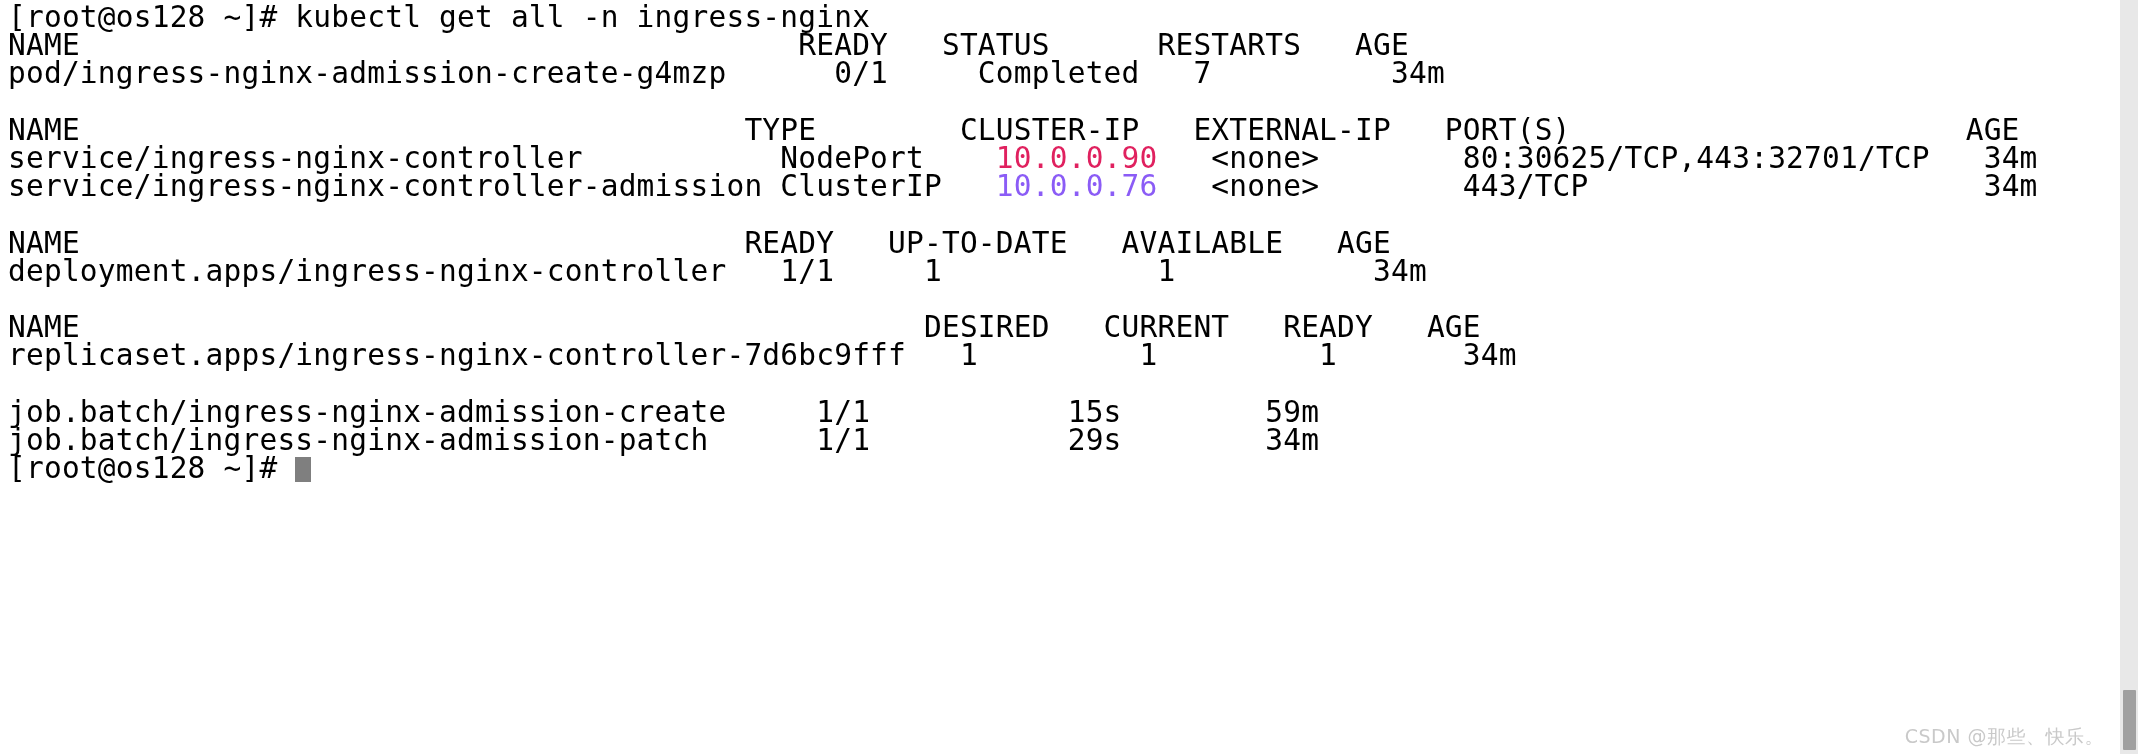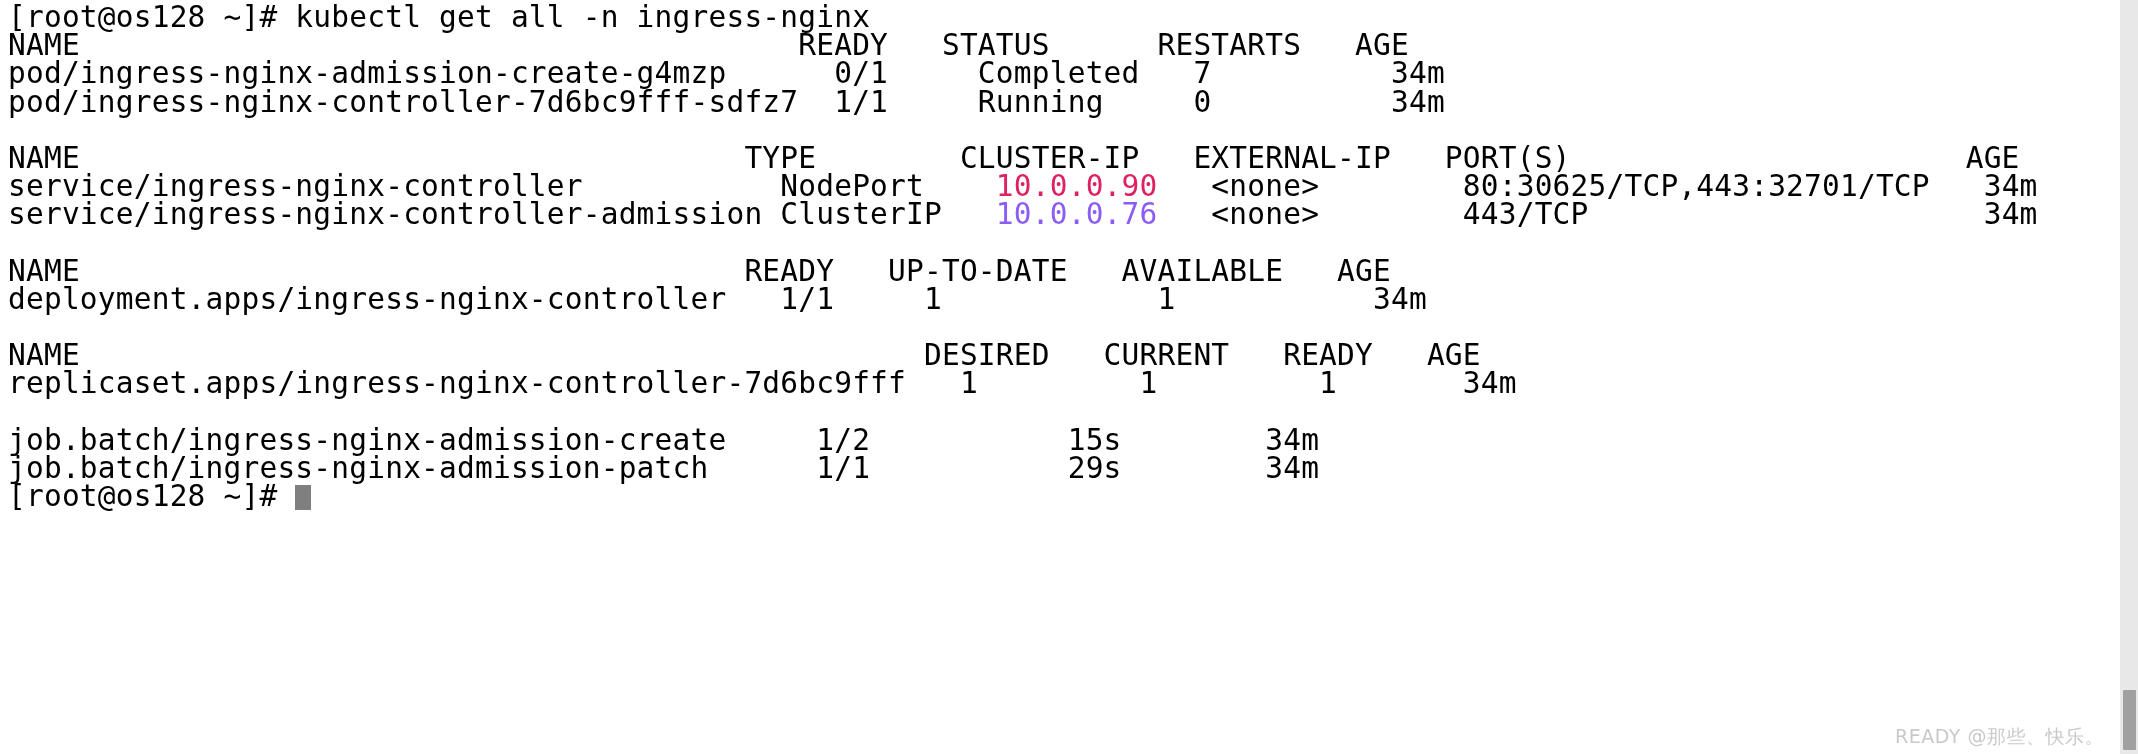--- a/index.html
+++ b/index.html
@@ -100,36 +100,35 @@
 
 <div id="terminal">
 
   <div class="clip-top"> -           -      </div>
 
   <div class="screen">
 
   <div class="line">[root@os128 ~]# kubectl get all -n ingress-nginx</div>
       <div class="line">NAME                                        READY   STATUS      RESTARTS   AGE</div>
       <div class="line">pod/ingress-nginx-admission-create-g4mzp      0/1     Completed   7          34m</div>
-      <div class="line">pod/ingress-nginx-controller-7d6bc9fff-sdfz7  1/1     Running     0          34m</div>
       <div class="line blank"> </div>
       <div class="line">NAME                                     TYPE        CLUSTER-IP   EXTERNAL-IP   PORT(S)                      AGE</div>
       <div class="line"><span>service/ingress-nginx-controller           NodePort    </span><span class="pink" style="color: rgb(224, 33, 95);">10.0.0.90</span><span>   &lt;none&gt;        80:30625/TCP,443:32701/TCP   34m</span></div>
       <div class="line"><span>service/ingress-nginx-controller-admission ClusterIP   </span><span class="pink" style="color: #8b5cf6;">10.0.0.76</span><span>   &lt;none&gt;        443/TCP                      34m</span></div>
       <div class="line blank"> </div>
       <div class="line">NAME                                     READY   UP-TO-DATE   AVAILABLE   AGE</div>
       <div class="line">deployment.apps/ingress-nginx-controller   1/1     1            1           34m</div>
       <div class="line blank"> </div>
       <div class="line">NAME                                               DESIRED   CURRENT   READY   AGE</div>
       <div class="line">replicaset.apps/ingress-nginx-controller-7d6bc9fff   1         1         1       34m</div>
       <div class="line blank"> </div>
-      <div class="line">job.batch/ingress-nginx-admission-create     1/2           15s        34m</div>
+      <div class="line">job.batch/ingress-nginx-admission-create     1/1           15s        59m</div>
       <div class="line">job.batch/ingress-nginx-admission-patch      1/1           29s        34m</div>
       <div class="line"><span>[root@os128 ~]# </span><span class="cursor" style="background: rgb(127, 127, 127);"></span></div>
     </div>
 
   <div class="scrollbar" style="background: rgb(232, 232, 232);">
     <div class="scrollbar-thumb" style="top: 690px; height: 60px; background: rgb(160, 160, 160);"></div>
   </div>
 
-  <div class="watermark" style="color: rgb(201, 201, 201);">READY @那些、快乐。</div>
+  <div class="watermark" style="color: rgb(201, 201, 201);">CSDN @那些、快乐。</div>
 
 </div>
 
 </body></html>

